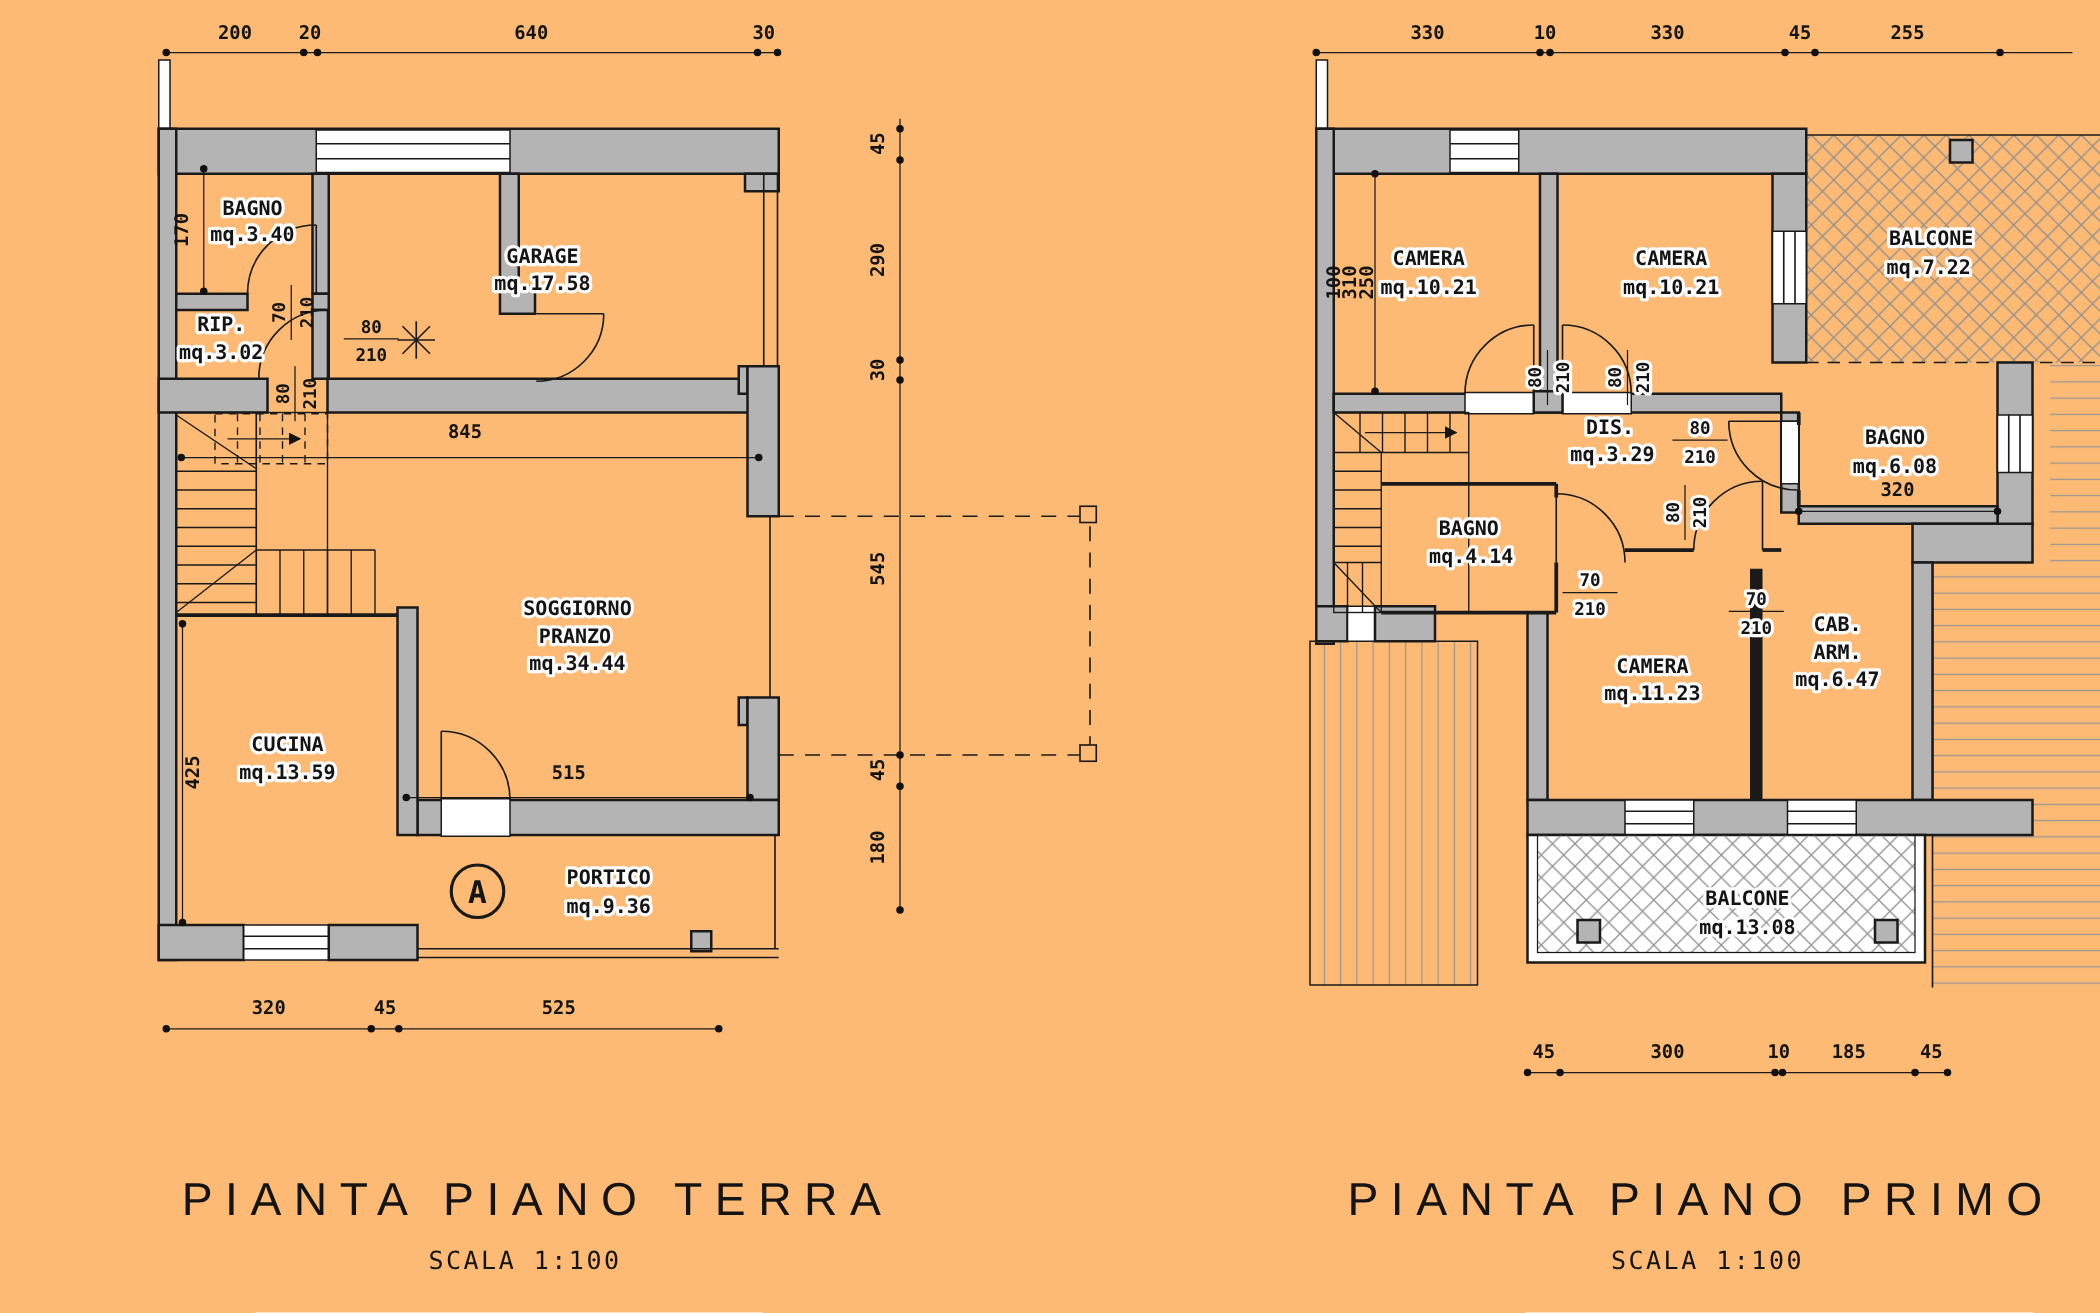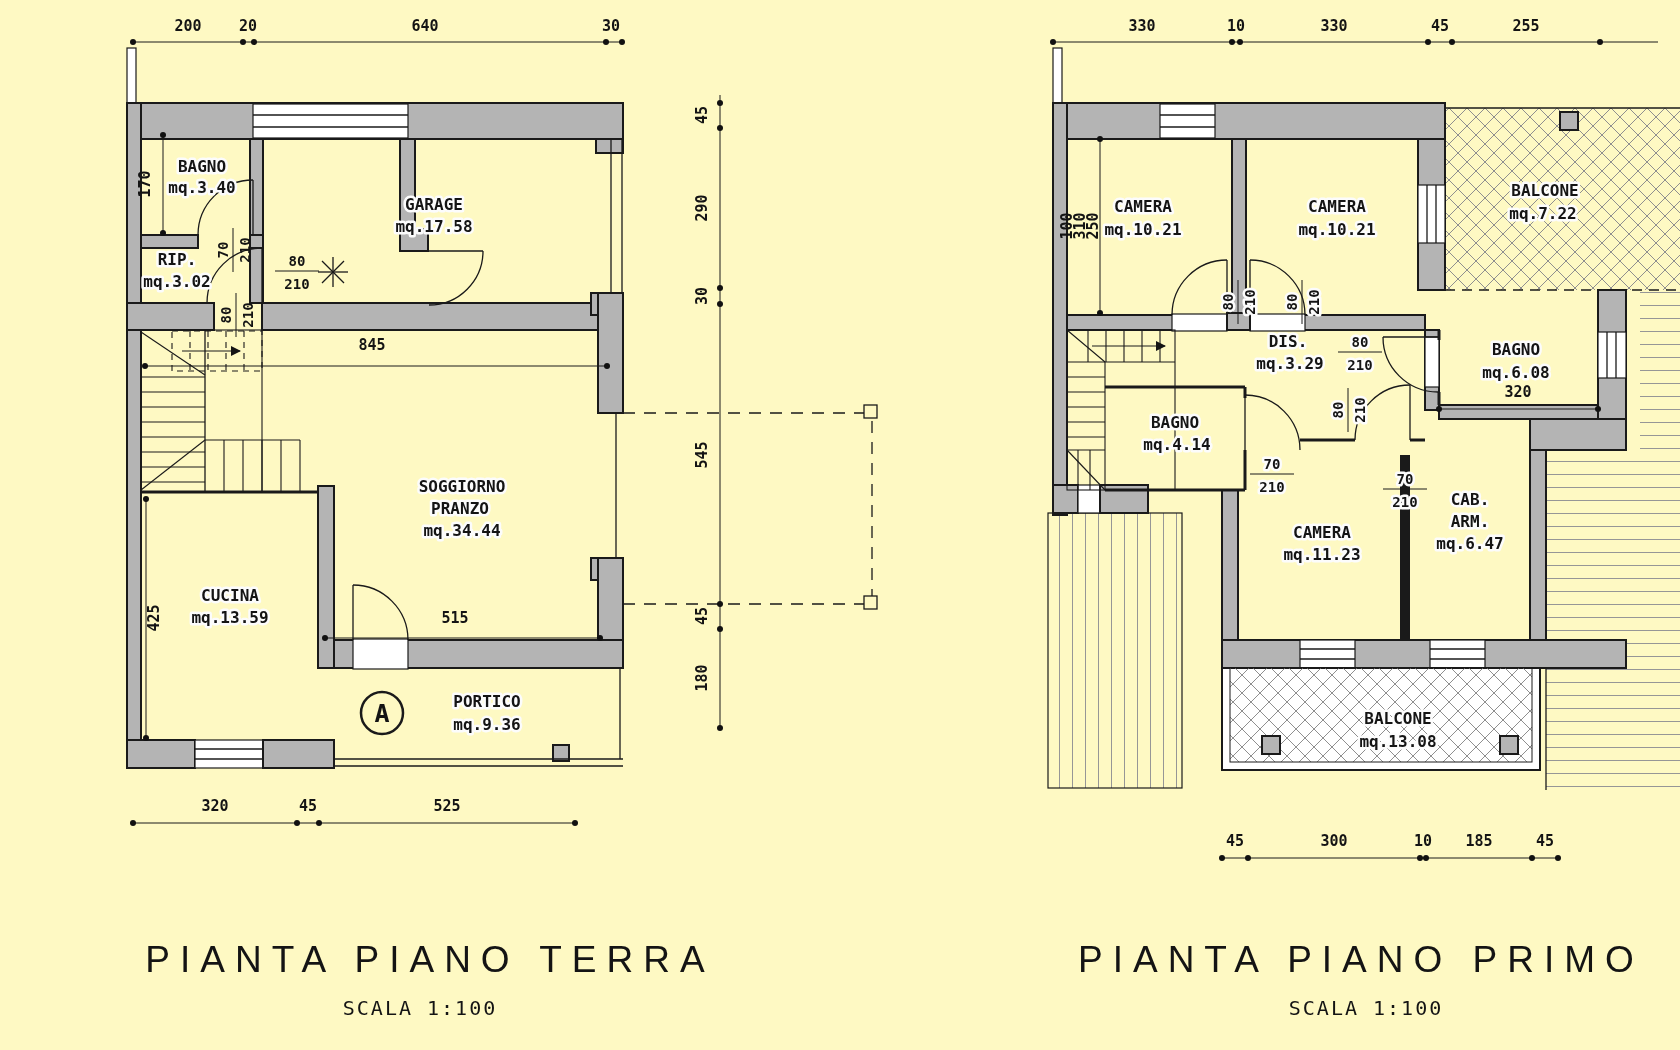--- a/index.html
+++ b/index.html
@@ -1,16 +1,16 @@
 <!DOCTYPE html>
 <html><head>
 <meta charset="utf-8">
 <style>
   html,body{margin:0;padding:0;background:#fff;}
-  #stage{position:relative;width:1680px;height:1050px;background:#fef9c3;overflow:hidden;
+  #stage{position:relative;width:1680px;height:1050px;background:#fdba74;overflow:hidden;
          font-family:"DejaVu Sans Mono",monospace;}
   svg{position:absolute;left:0;top:0;}
   text{fill:#141414;}
   .room{font:700 16px "DejaVu Sans Mono",monospace;text-anchor:middle;}
   .dim{font:700 15px "DejaVu Sans Mono",monospace;text-anchor:middle;}
   .frac{font:700 14px "DejaVu Sans Mono",monospace;text-anchor:middle;}
   .halo{paint-order:stroke;stroke:#fcfcfc;stroke-width:5px;stroke-linejoin:round;}
   .title{font:400 37px "Liberation Sans",sans-serif;letter-spacing:10px;}
   .scala{font:400 20px "DejaVu Sans Mono",monospace;letter-spacing:2px;text-anchor:middle;}
   .wall{fill:#b4b4b4;stroke:#1a1a1a;stroke-width:2px;}

